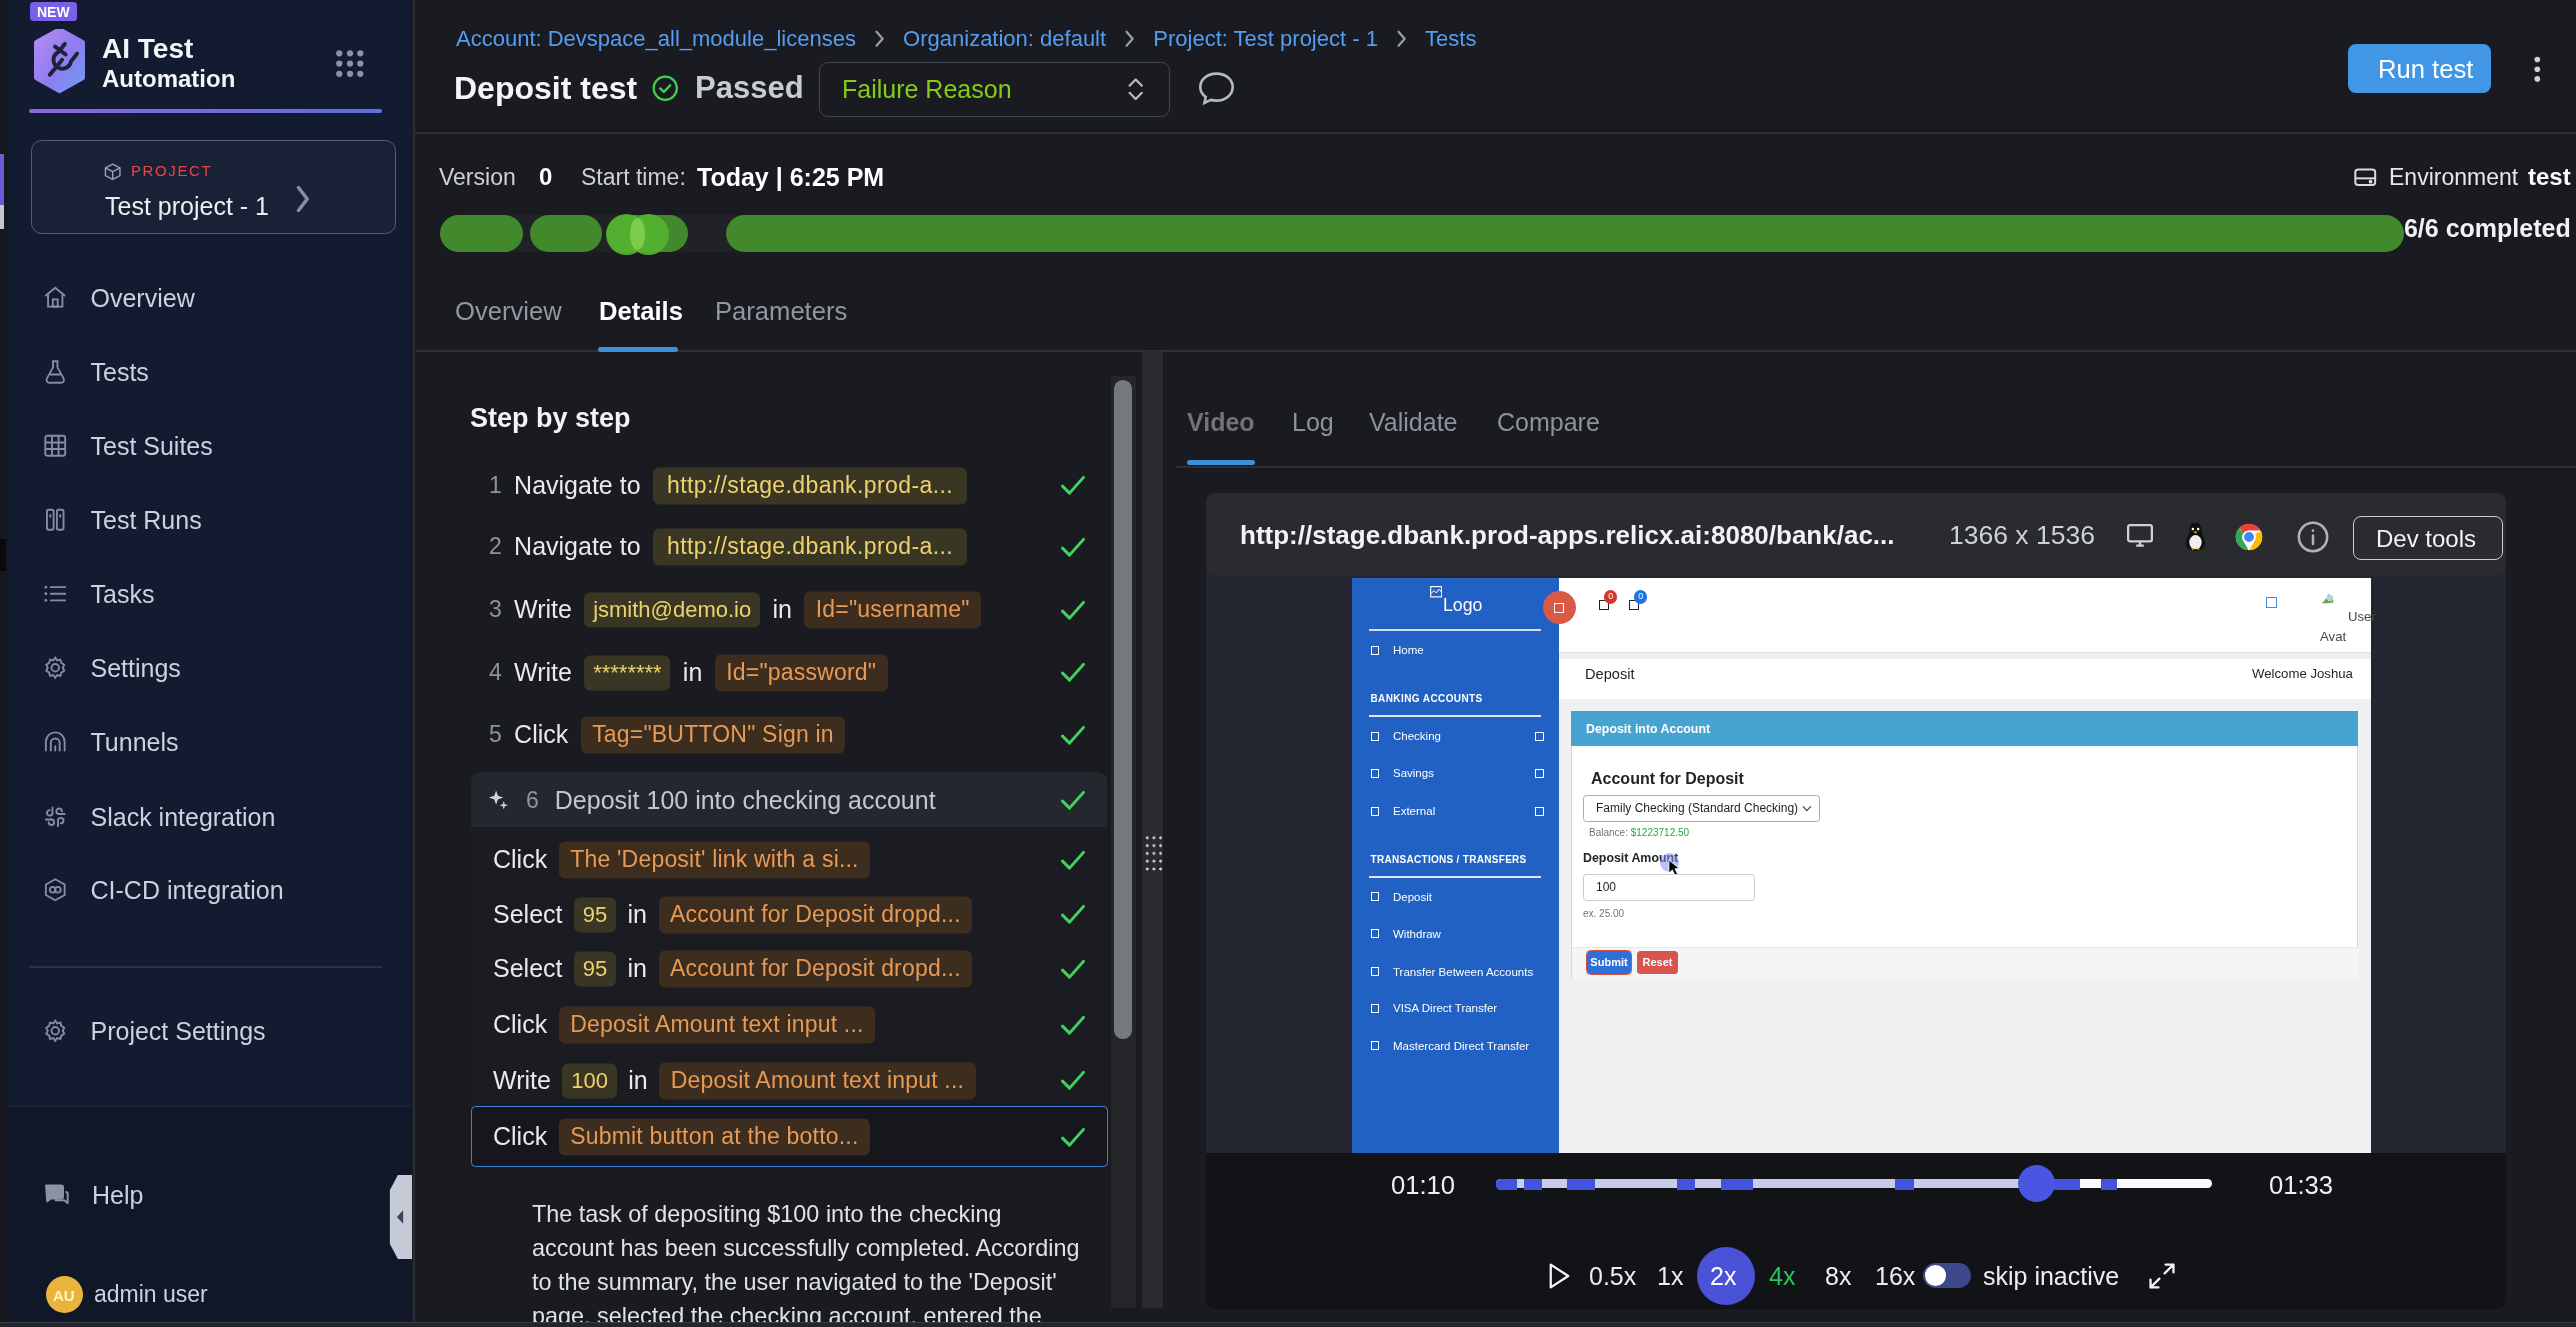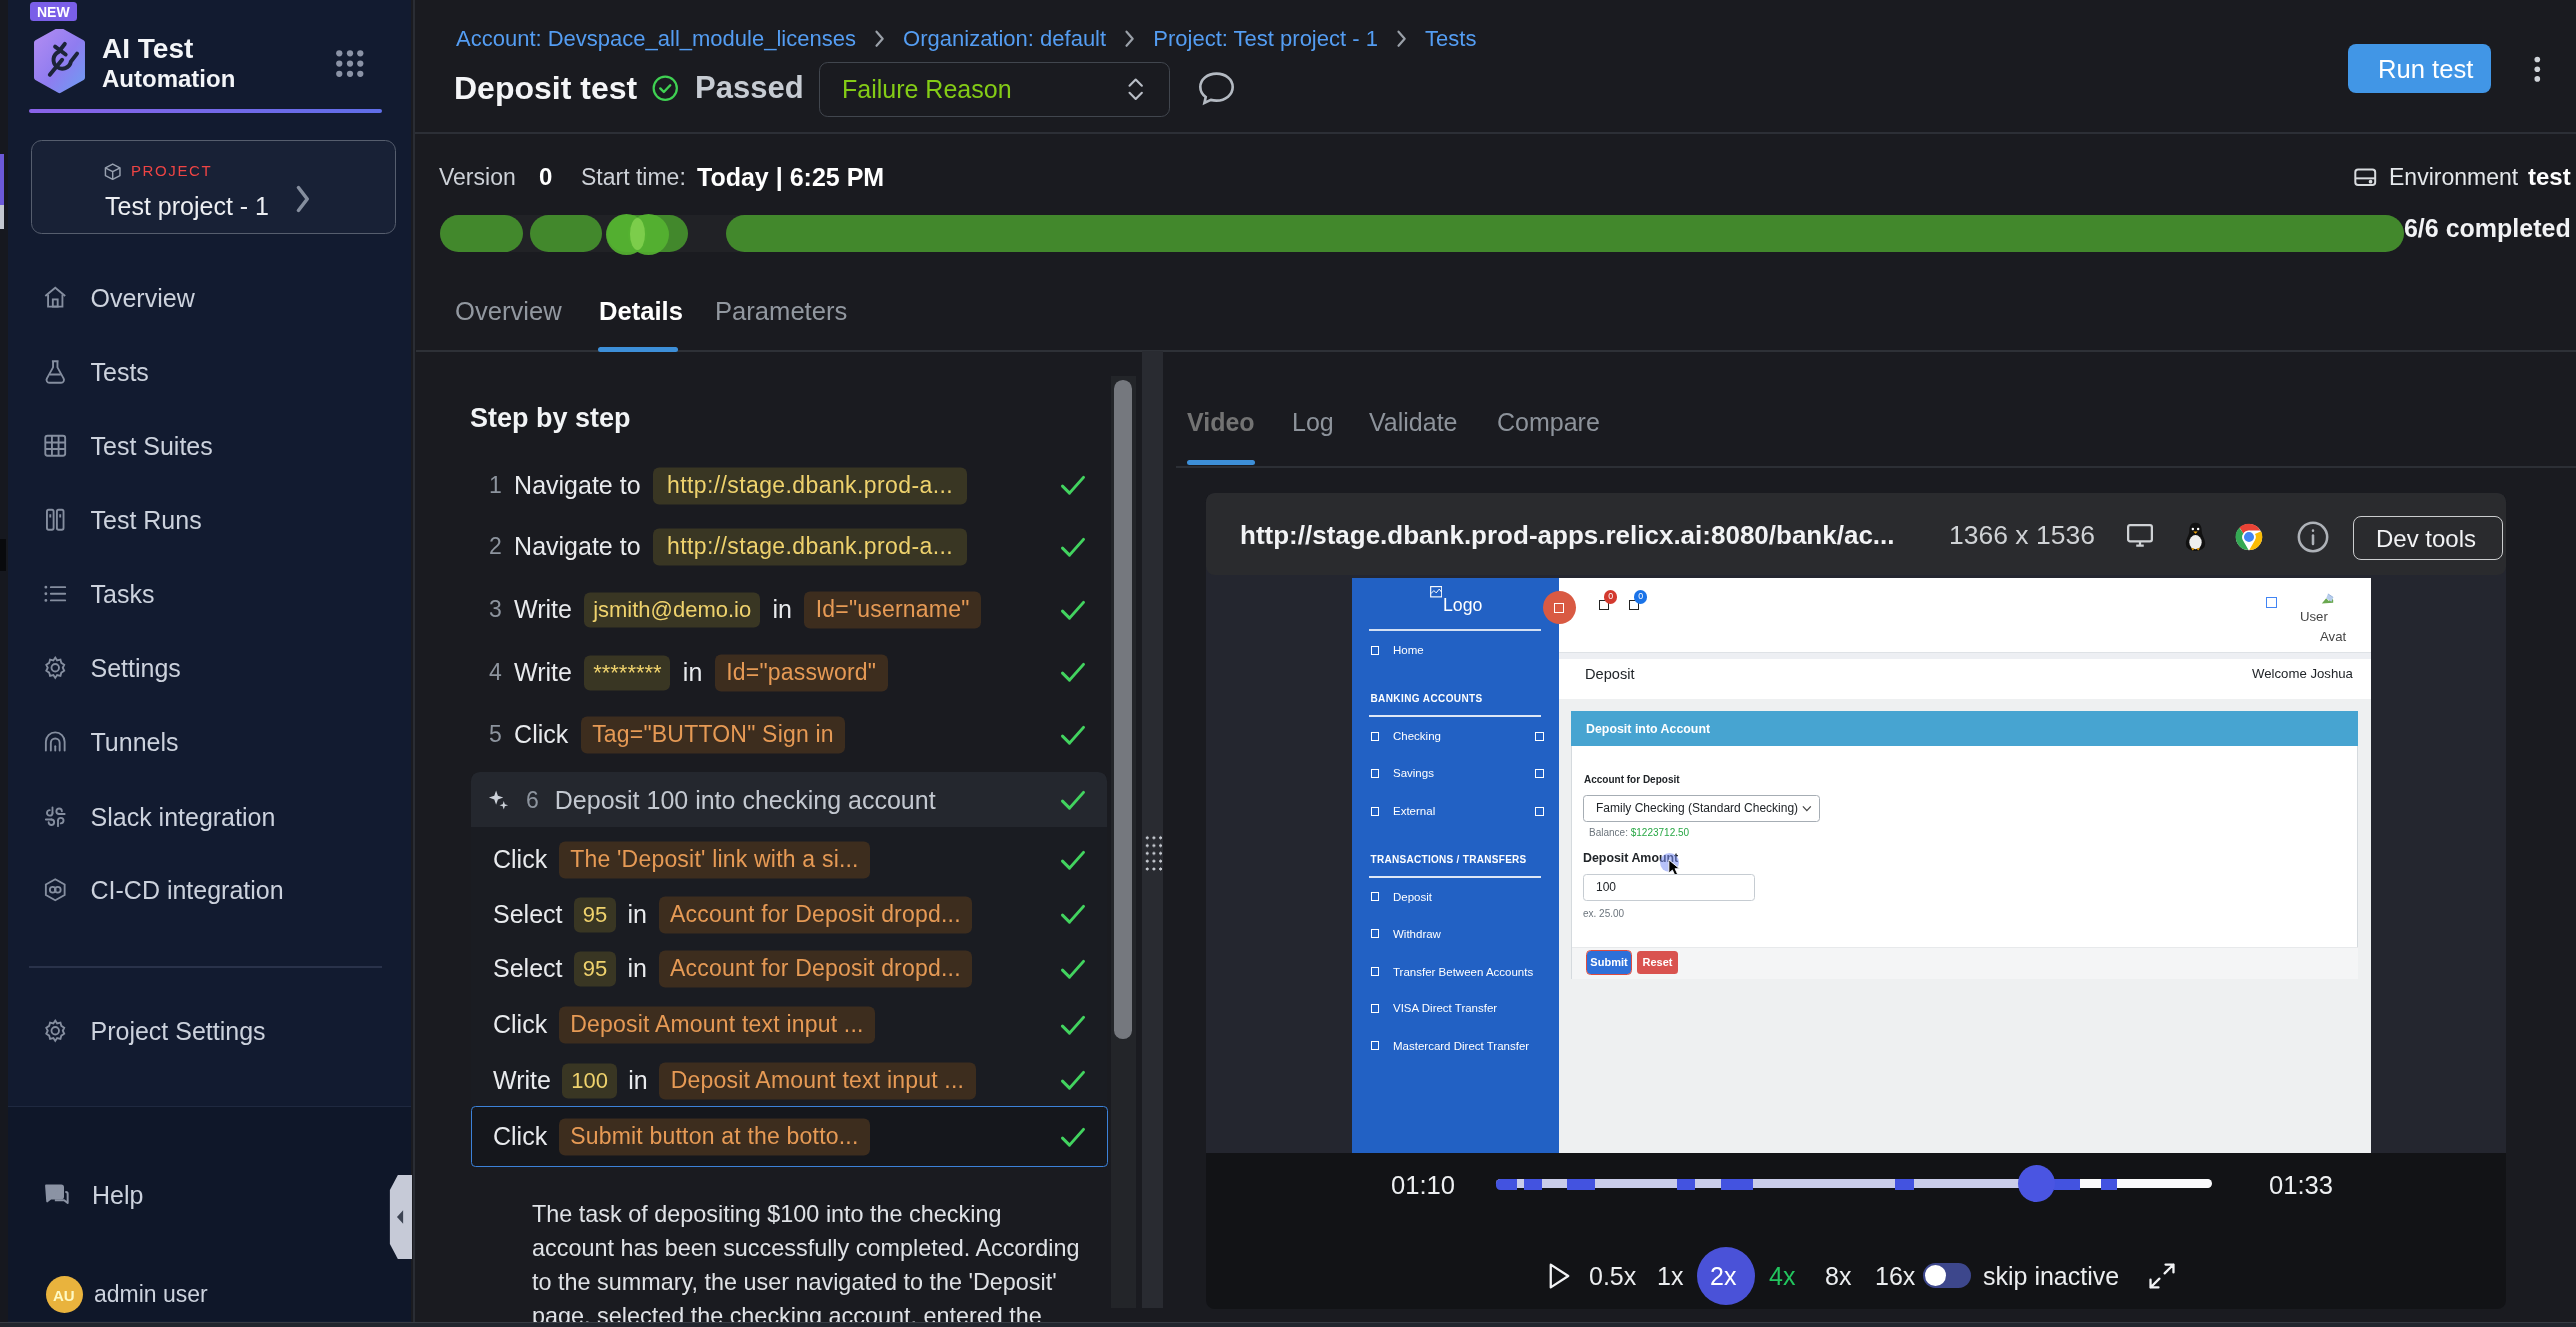--- a/index.html
+++ b/index.html
@@ -439,31 +439,31 @@
   <div class="a" style="left:252px;top:12.4px;width:13.2px;height:13.2px;border-radius:50%;background:#d33a2f;color:#fff;font-size:8.8px;text-align:center;line-height:13.2px">0</div>
   <div class="a" style="left:277px;top:22px;width:9.7px;height:9.7px;border:1.8px solid #222"></div>
   <div class="a" style="left:282px;top:12.4px;width:13.2px;height:13.2px;border-radius:50%;background:#1a73e8;color:#fff;font-size:8.8px;text-align:center;line-height:13.2px">0</div>
 
   <div class="a" style="left:914px;top:19.4px;width:10.6px;height:10.6px;border:1.8px solid #4285f4"></div>
   <svg class="a" style="left:968px;top:15px" width="15" height="14" viewBox="0 0 17 16">
       <path d="M2 12 l5-6 3 3 3-4 2 3 v3 z" fill="#6aa84f"></path>
       <path d="M9 1 l6 4 -2 5 -6-4z" fill="#b7cdec"></path>
       <path d="M9 1 l6 4" stroke="#8cabd8" fill="none"></path>
     </svg>
-  <div class="tx" style="left:948px;top:38px;color:#444;font-size:13.2px">User</div>
+  <div class="tx" style="left:996px;top:38px;color:#444;font-size:13.2px">User</div>
   <div class="tx" style="left:968px;top:58px;color:#444;font-size:13.2px">Avat</div>
 
   <div class="tx" style="left:233px;top:96px;color:#212529;font-size:14.6px;font-weight:500">Deposit</div>
   <div class="tx" style="left:900px;top:95px;color:#212529;font-size:13.2px">Welcome Joshua</div>
 
   <div class="a" style="left:219px;top:133px;width:787px;height:268px;background:#fff;border:0.9px solid #d5dade"></div>
   <div class="a" style="left:219px;top:133px;width:787px;height:35px;background:#47a4d1"></div>
   <div class="tx" style="left:234px;top:151px;color:#fff;font-size:12.4px;font-weight:bold">Deposit into Account</div>
   <div class="a" style="left:220px;top:369px;width:786px;height:32px;background:#f4f5f6;border-top:0.9px solid #e7e9eb"></div>
-  <div class="tx" style="left:232px;top:201px;color:#212529;font-size:10px;font-weight:bold">Account for Deposit</div>
+  <div class="tx" style="left:239px;top:201px;color:#212529;font-size:16px;font-weight:bold">Account for Deposit</div>
   <div class="a" style="left:231px;top:217px;width:237px;height:27px;border:0.9px solid #a6adb4;border-radius:3.5px;background:#fff"></div>
   <div class="tx" style="left:244px;top:230px;color:#212529;font-size:12px">Family Checking (Standard Checking)</div>
   <svg class="a" style="left:450px;top:227px" width="9.7" height="7" viewBox="0 0 11 8">
       <path d="M1 1.5 L5.5 6.5 L10 1.5" fill="none" stroke="#444" stroke-width="1.4"></path>
     </svg>
   <div class="tx" style="left:237px;top:254px;font-size:10px;color:#6c757d">Balance: <span style="color:#28a745">$1223712.50</span></div>
   <div class="tx" style="left:231px;top:280px;color:#212529;font-size:12.4px;font-weight:bold">Deposit Amount</div>
   <div class="a" style="left:308px;top:275px;width:19.4px;height:19.4px;border-radius:50%;background:rgba(124,143,245,.55)"></div>
   <svg class="a" style="left:316px;top:281px" width="15" height="19.4" viewBox="0 0 17 22">
       <path d="M1 1 L1 16 L5 12.5 L8 19 L11 17.5 L8 11 L13 11 Z" fill="#000" stroke="#fff" stroke-width="1"></path>

